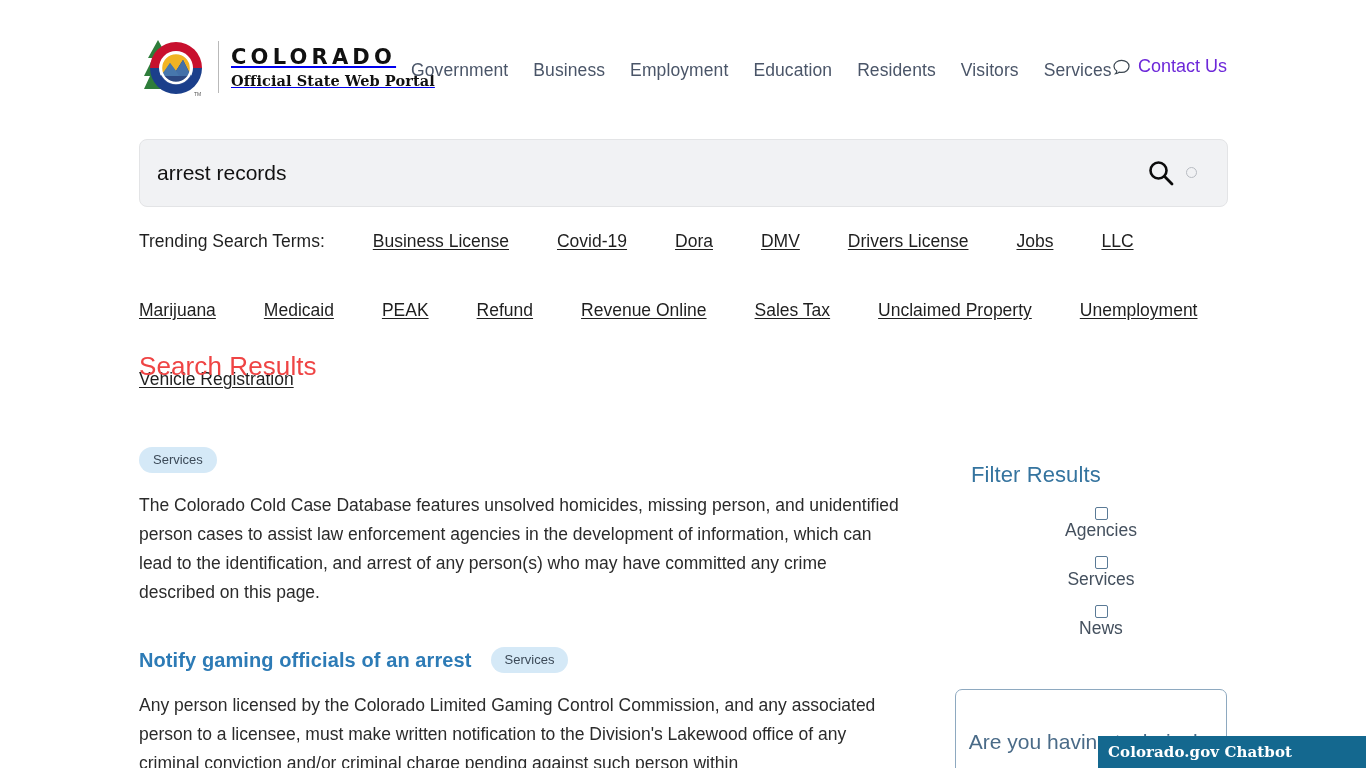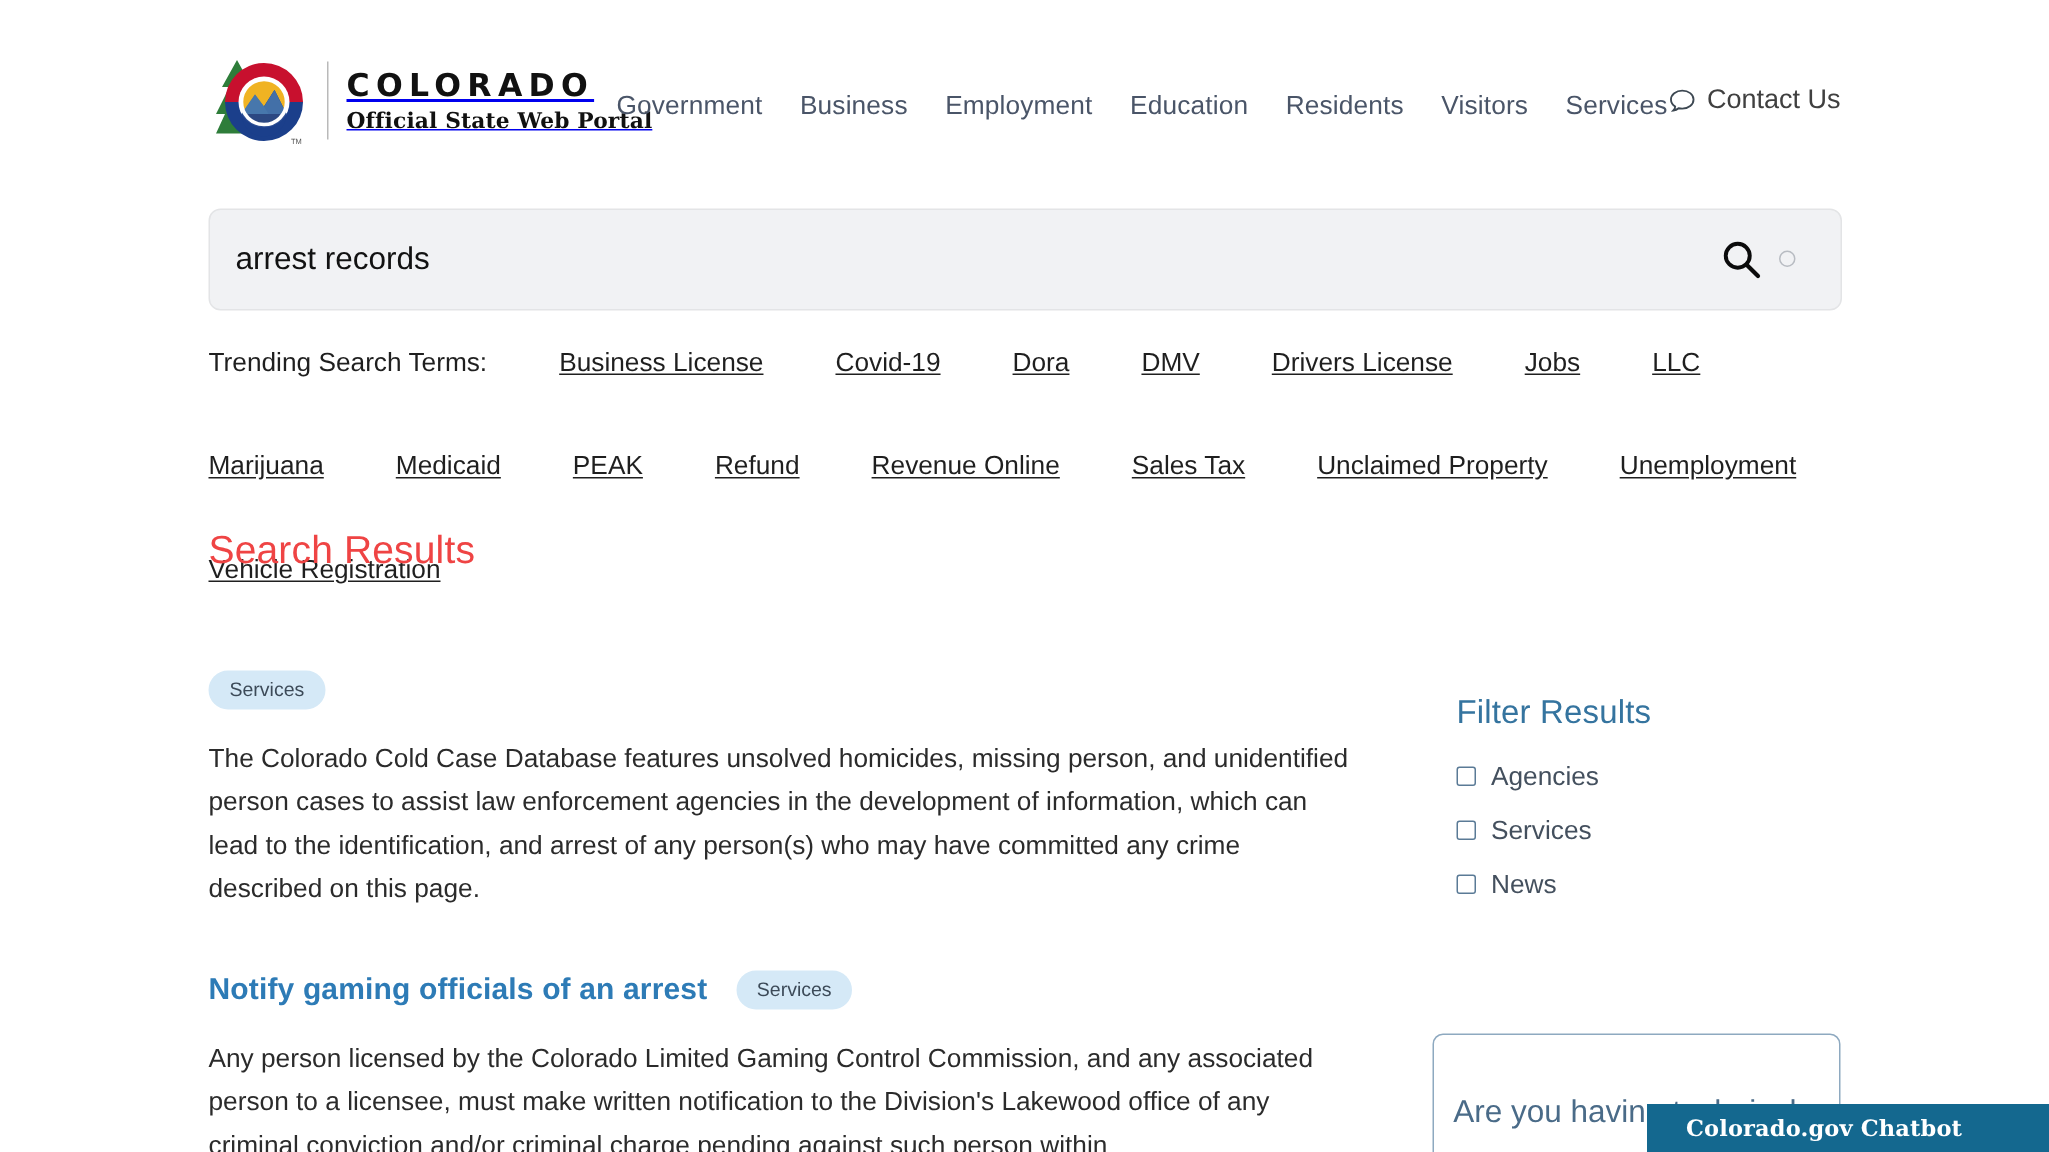--- a/index.html
+++ b/index.html
@@ -73,21 +73,21 @@
     position: absolute;
     right: 139px;
     top: 56px;
     display: flex;
     align-items: center;
     gap: 8px;
     text-decoration: none;
   }
   .contact-label {
     font-size: 18px;
-    color: #404040;
+    color: #6d28d9;
     white-space: nowrap;
   }
   .bubble-icon { width: 17px; height: 16px; display: block; }
 
   
   .search-wrap {
     position: absolute;
     left: 139px;
     top: 139px;
     width: 1089px;
@@ -215,23 +215,23 @@
   .filter-title {
     font-size: 22px;
     color: #35749f;
     font-weight: normal;
     margin-bottom: 19px;
     letter-spacing: 0.1px;
   }
   .filter-row {
     display: flex;
     align-items: center;
-    gap: 10px;
     margin-bottom: 15px;
     cursor: pointer;
+    flex-direction: column;
   }
   .filter-box {
     width: 13px;
     height: 13px;
     border: 1.3px solid #5a7a96;
     border-radius: 2px;
     background: #fff;
     flex: none;
   }
   .filter-label {
@@ -263,21 +263,21 @@
   }
   .chat-tab {
     position: absolute;
     left: 1098px;
     top: 736px;
     width: 268px;
     height: 32px;
     background: #14688f;
     display: flex;
     align-items: center;
-    padding-left: 26px;
+    padding-left: 10px;
     cursor: pointer;
   }
   .chat-tab-label {
     color: #ffffff;
     font-size: 15px;
     font-weight: bold;
     font-family: "DejaVu Serif", serif;
     letter-spacing: 0.1px;
   }
 </style>

